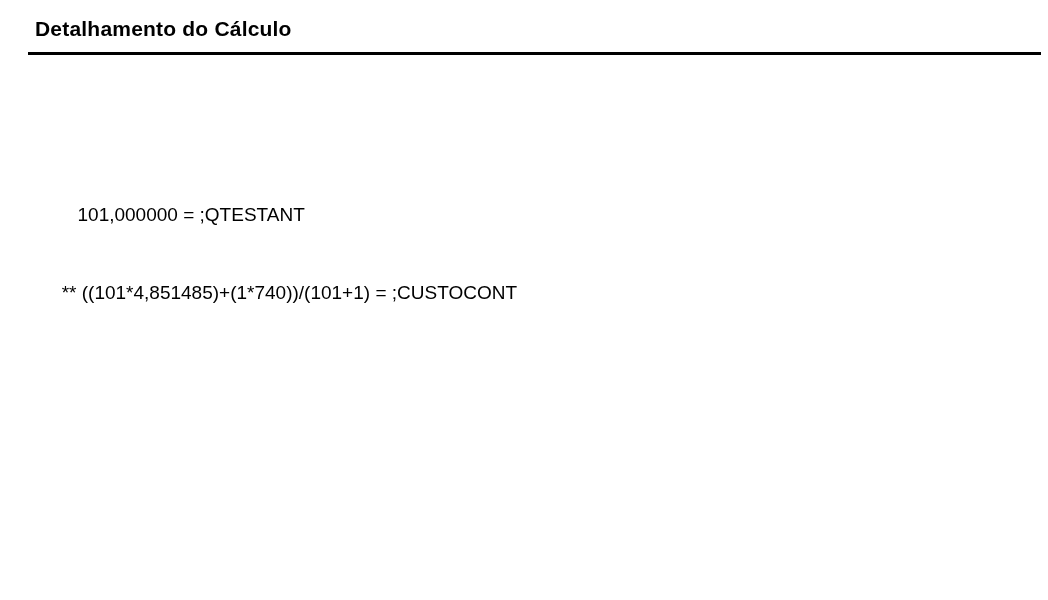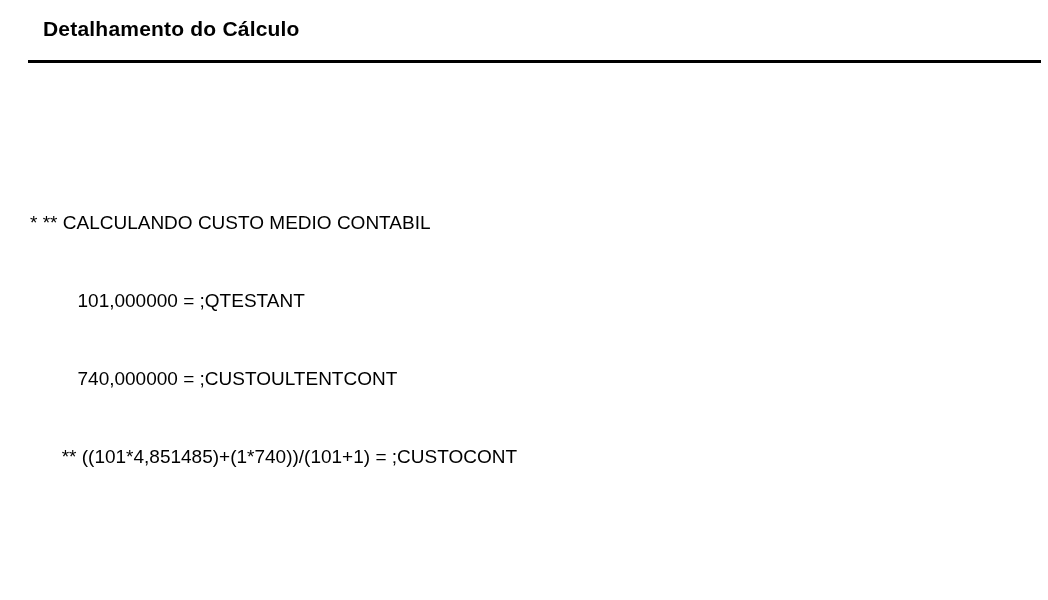--- a/index.html
+++ b/index.html
@@ -18,21 +18,21 @@
     font-family: "Liberation Sans", sans-serif;
     color: var(--ink);
   }
   .title-wrap {
     margin: 16px 0 0 28px;
     width: 1013px;
     border-bottom: 3px solid var(--ink);
     padding: 0 0 10px 7px;
   }
   .title-wrap h1 {
-    margin: 8px;
+    margin: 0;
     font-size: 21px;
     line-height: 26px;
     font-weight: bold;
     letter-spacing: 0.2px;
   }
   .content {
     margin-top: 17px;
     padding-left: 30px;
     white-space: pre;
     font-size: 19px;
@@ -43,23 +43,21 @@
 </head>
 <body>
 
 <div class="title-wrap">
   <h1>Detalhamento do Cálculo</h1>
 </div>
 
 <div class="content">
 
   <div>
-    <div class="calc-line">* ** CALCULANDO CUSTO MEDIO CONTABIL</div>
     <div class="calc-line">         101,000000 = ;QTESTANT</div>
-    <div class="calc-line">         740,000000 = ;CUSTOULTENTCONT</div>
     <div class="calc-line">      ** ((101*4,851485)+(1*740))/(101+1) = ;CUSTOCONT</div>
     
   </div>
 
   
 
   
 
   
 

